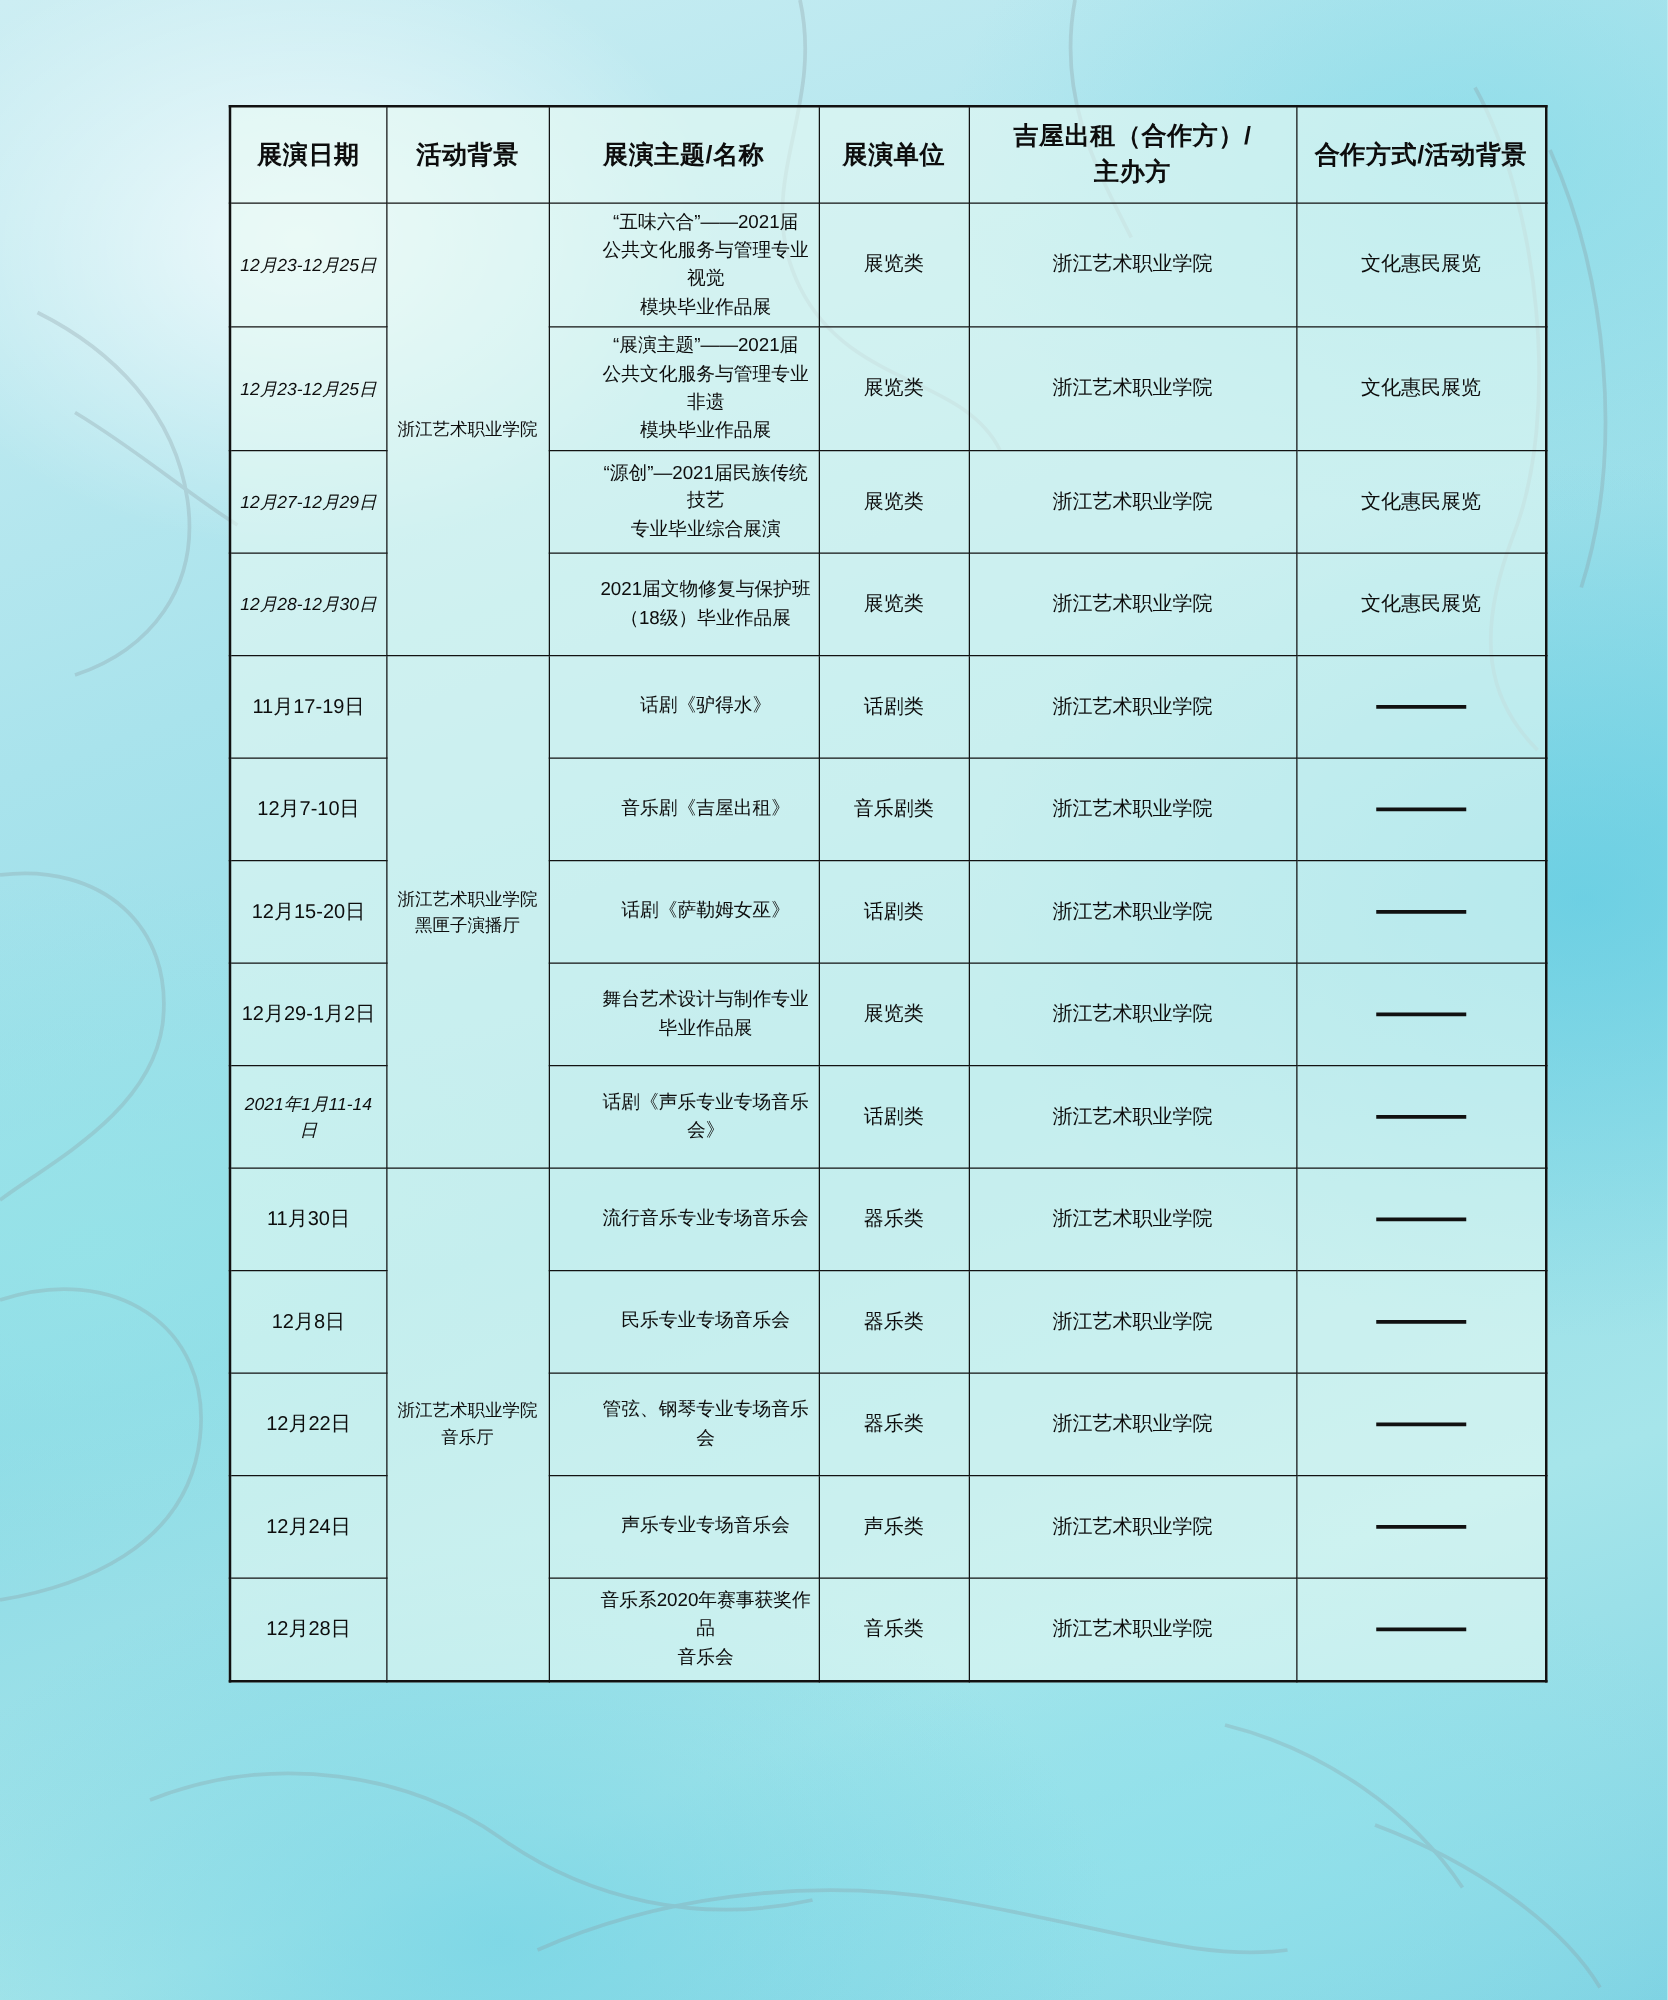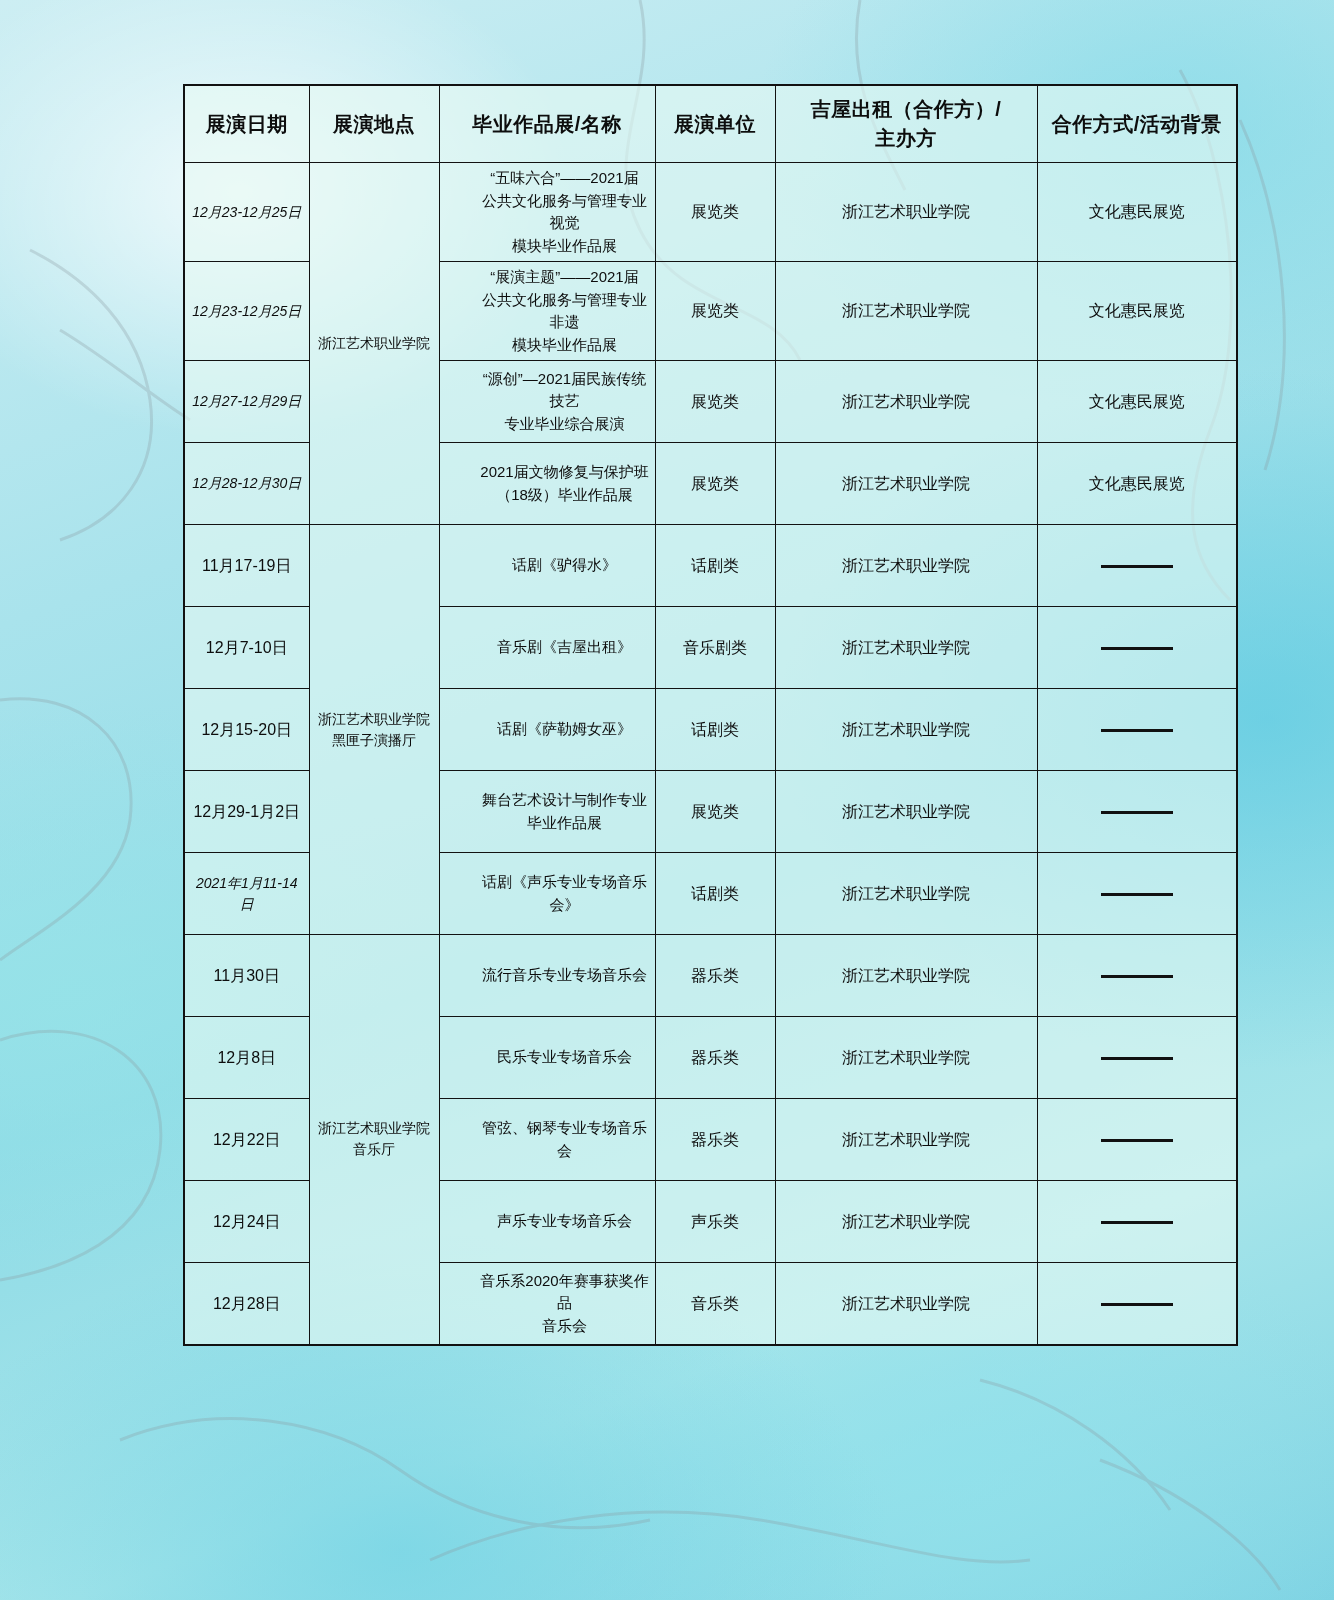--- a/index.html
+++ b/index.html
@@ -114,22 +114,22 @@
       <col class="c-date">
         <col class="c-venue">
         <col class="c-title">
       <col class="c-type">
         <col class="c-org">
         <col class="c-coop">
     </colgroup>
     <thead>
       <tr>
         <th>展演日期</th>
-        <th>展演地点</th>
-        <th>毕业作品展/名称</th>
+        <th>活动背景</th>
+        <th>展演主题/名称</th>
         <th>展演单位</th>
         <th>
           <div>吉屋出租（合作方）/</div>
           <div>主办方</div>
         </th>
         <th>合作方式/活动背景</th>
       </tr>
     </thead>
     <tbody>
         <tr class="tall">

